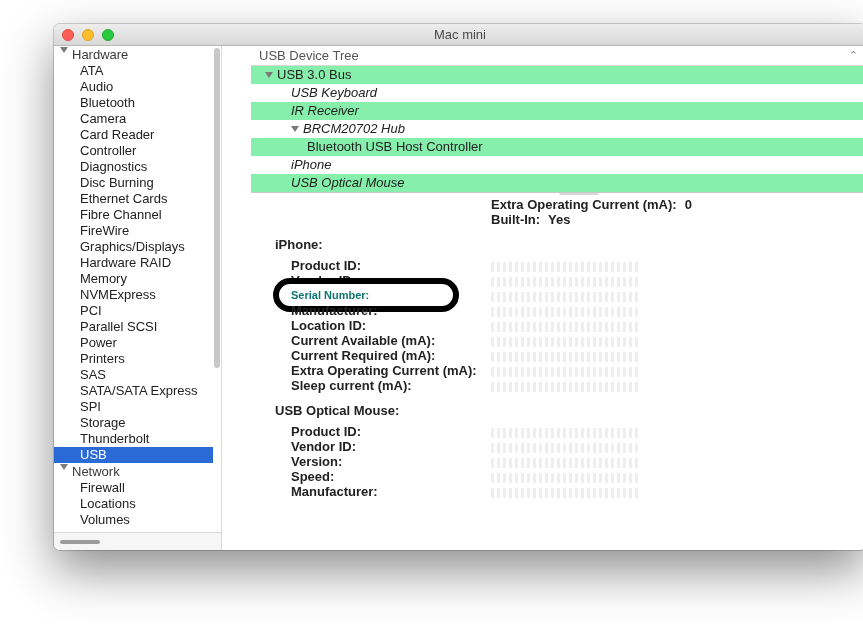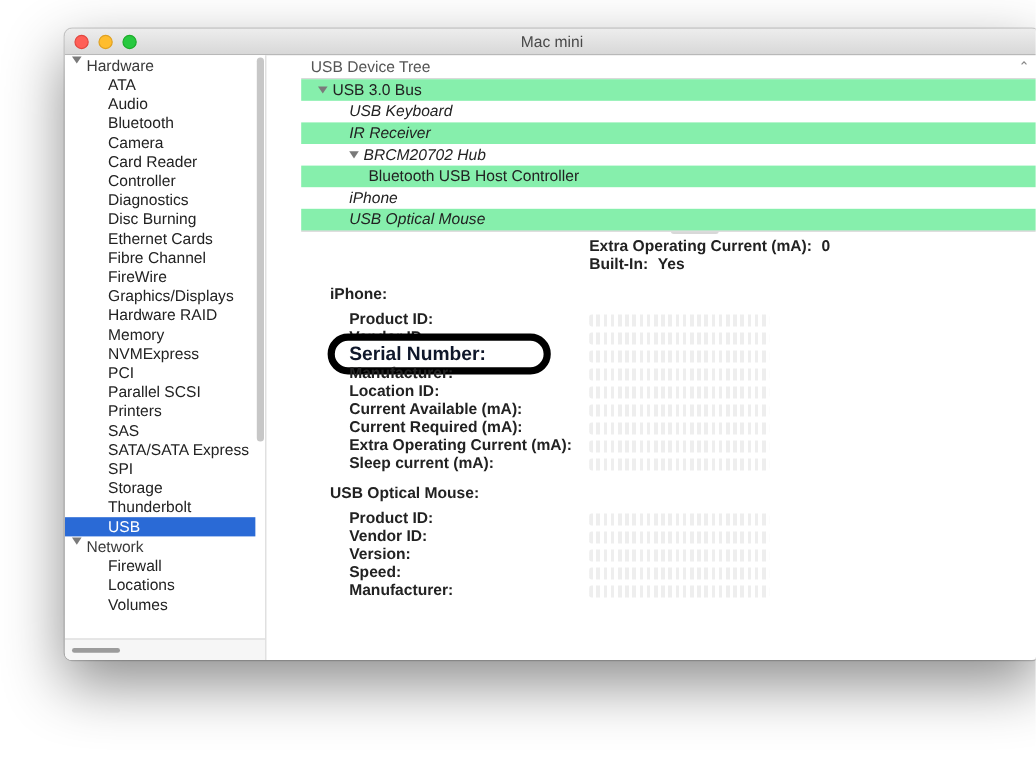--- a/index.html
+++ b/index.html
@@ -69,21 +69,21 @@
   .grp-head {
     display:flex; align-items:flex-start;
     padding: 1px 0 1px 6px; color:#3a3a3a;
     cursor: default;
   }
   .tri {
     width:0;height:0;border-left:4px solid transparent;border-right:4px solid transparent;
     border-top:6px solid #7a7a7a; margin-right:4px;
   }
   .sb-item {
-    padding: 0px 0 0px 36px;
+    padding: 0px 0 0px 26px;
     line-height: 16px;
     color:#222; cursor:default; white-space:nowrap;
   }
   .sb-item.selected { background:#2a6ad6; color:#fff; }
   .main {
     flex:1 1 auto;
     display:flex; flex-direction:column;
     min-width:0;
     margin-left:29px;
   }
@@ -164,20 +164,21 @@
           <div class="sb-item">Disc Burning</div>
           <div class="sb-item">Ethernet Cards</div>
           <div class="sb-item">Fibre Channel</div>
           <div class="sb-item">FireWire</div>
           <div class="sb-item">Graphics/Displays</div>
           <div class="sb-item">Hardware RAID</div>
           <div class="sb-item">Memory</div>
           <div class="sb-item">NVMExpress</div>
           <div class="sb-item">PCI</div>
           <div class="sb-item">Parallel SCSI</div>
+          <div class="sb-item">Power</div>
           <div class="sb-item">Printers</div>
           <div class="sb-item">SAS</div>
           <div class="sb-item">SATA/SATA Express</div>
           <div class="sb-item">SPI</div>
           <div class="sb-item">Storage</div>
           <div class="sb-item">Thunderbolt</div>
           <div class="sb-item selected">USB</div>
           <div class="grp-head">
             <span class="tri"></span>
             <span>Network</span>
@@ -241,21 +242,21 @@
               <div class="v"><span class="redact"></span></div>
             </div>
             <div class="kvrow kv" style="position: relative;">
               <div class="k"><span>Vendor ID:</span></div>
               <div class="v"><span class="redact"></span></div>
             </div>
             <div class="kvrow kv" style="position: relative;">
               <div class="k"></div>
               <div class="v"><span class="redact"></span></div>
               <div class="highlight-pill" style="left: -8px; top: -10px; width: 186px; height: 34px;">
-                <span style="font-size:16px;color:#0f172a">Serial Number:</span>
+                <span style="font-size:11px;color:#0f766e">Serial Number:</span>
               </div>
             </div>
             <div class="kvrow kv" style="position: relative;">
               <div class="k"><span>Manufacturer:</span></div>
               <div class="v"><span class="redact"></span></div>
             </div>
             <div class="kvrow kv" style="position: relative;">
               <div class="k"><span>Location ID:</span></div>
               <div class="v"><span class="redact"></span></div>
             </div>

